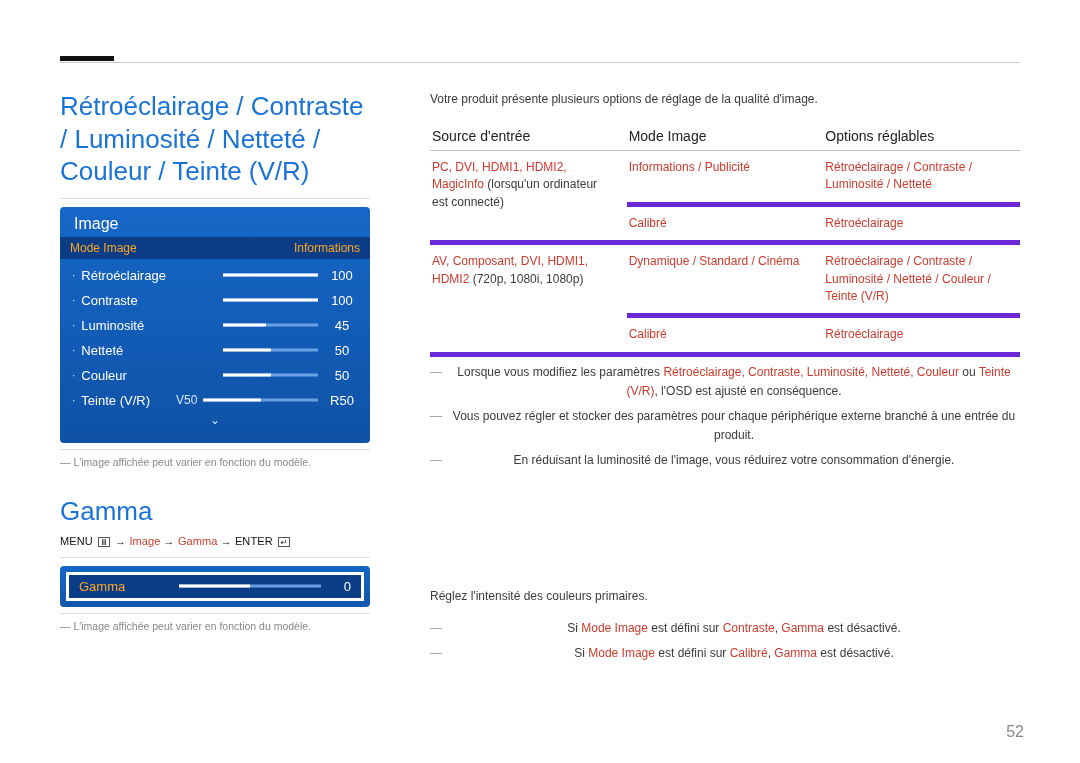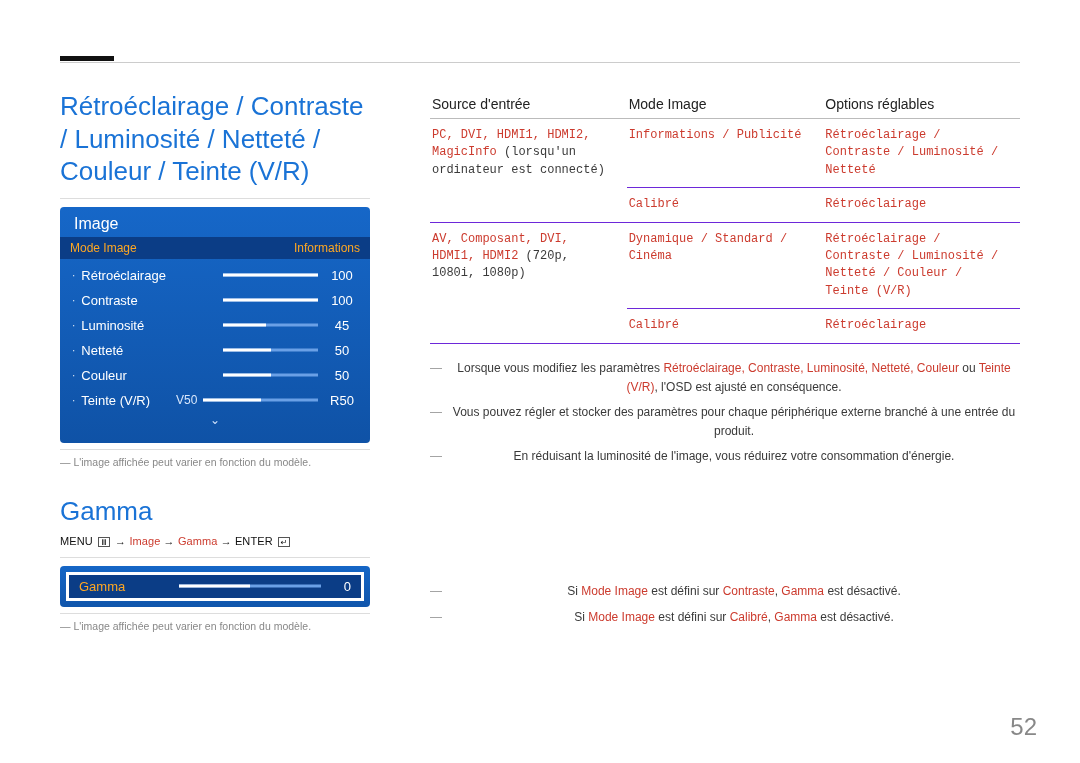--- a/index.html
+++ b/index.html
@@ -89,39 +89,39 @@
   .gamma-inner .gbar { flex:1; position:relative; height:10px; }
   .gamma-inner .gtrack { position:absolute; top:50%; left:0; right:0; height:3px; background:#6aa0e6; transform:translateY(-50%);}
   .gamma-inner .gfill { position:absolute; top:50%; left:0; height:3px; background:#fff; transform:translateY(-50%); width:50%; }
   .gamma-inner .gval { width:30px; text-align:right; color:#fff; }
 
   h2.subheading { color:#1a73d6; font-weight:400; font-size:26px; margin: 28px 0 8px 0;}
 
   
   .intro { font-size: 12px; color:#3a3a3a; margin-bottom:14px; line-height:1.5;}
   table.options {
-    width:100%; border-collapse: collapse; font-size: 12px; margin-bottom: 15px;
+    width:100%; border-collapse: collapse; font-size: 12px; margin-bottom: 6px;
   }
   table.options th {
     text-align:left; font-weight:400; color:#222; font-size:14px;
     padding: 6px 4px 6px 2px; border-bottom:1px solid #bbb;
   }
   table.options td {
     vertical-align: top; padding: 8px 18px 8px 2px;
-    border-bottom:1px solid #6d28d9; line-height:1.45;font-family:Liberation Mono, monospace;
+    border-bottom:5px solid #6d28d9; line-height:1.45;
   }
   table.options td:nth-child(1){ width: 190px;}
   table.options td:nth-child(2){ width: 190px;}
   .dash-list { font-size:12px; color:#3a3a3a; line-height:1.6; }
   .dash-list .item { display:flex; margin-bottom:6px;}
   .dash-list .item .dash { width:18px; color:#999; }
   .dash-list .item .body { flex:1;text-align:center; }
   .page-number {
-    position:absolute; bottom: 22px; right: 43px;
-    font-size: 24px; color:#888;
+    position:absolute; bottom: 22px; right: 56px;
+    font-size: 16px; color:#888;
   }
 </style>
 </head>
 <body>
 
 <div class="top-tab"></div>
 <div class="top-rule"></div>
 
 <div class="columns">
 
@@ -234,20 +234,21 @@
         </div>
       </div>
     </div>
 
     <hr class="hr-thin">
     <div class="note">― <span>L'image affichée peut varier en fonction du modèle.</span></div>
 
   </div>
 
   <div class="col-right">
+    <div class="intro">Votre produit présente plusieurs options de réglage de la qualité d'image.</div>
 
     <table class="options">
       <thead>
         <tr>
           <th>Source d'entrée</th>
           <th>Mode Image</th>
           <th>Options réglables</th>
         </tr>
       </thead>
       <tbody>
@@ -288,20 +289,21 @@
         <div class="body">Vous pouvez régler et stocker des paramètres pour chaque périphérique externe branché à une entrée du produit.</div>
       </div>
       <div class="item">
         <div class="dash">―</div>
         <div class="body">En réduisant la luminosité de l'image, vous réduirez votre consommation d'énergie.</div>
       </div>
     </div>
 
     <div style="height:110px"></div>
 
+    <div class="intro">Réglez l'intensité des couleurs primaires.</div>
     <div class="dash-list">
       <div class="item">
         <div class="dash">―</div>
         <div class="body">
           <span>Si </span><span class="red">Mode Image</span><span> est défini sur </span><span class="red">Contraste</span><span>, </span><span class="red">Gamma</span><span> est désactivé.</span>
         </div>
       </div>
       <div class="item">
         <div class="dash">―</div>
         <div class="body">

